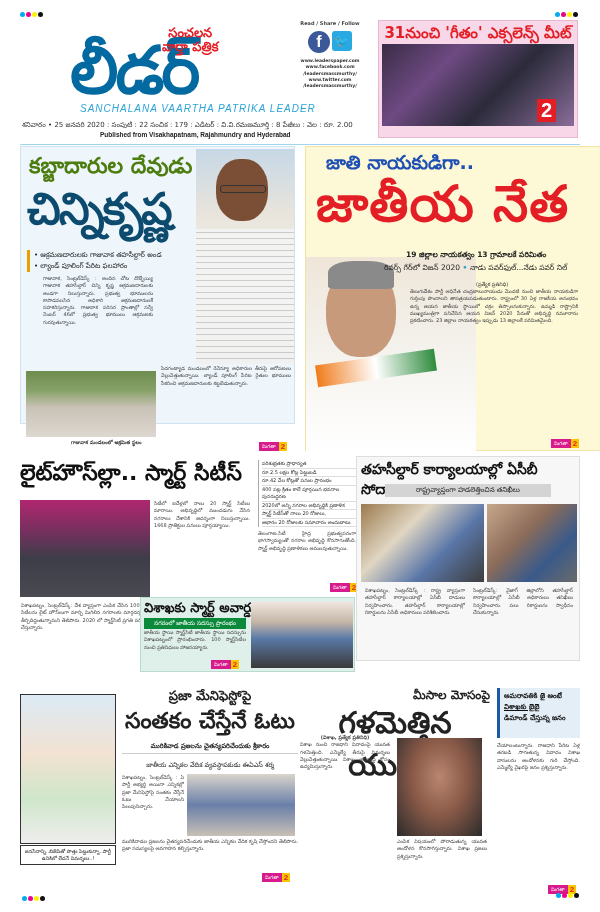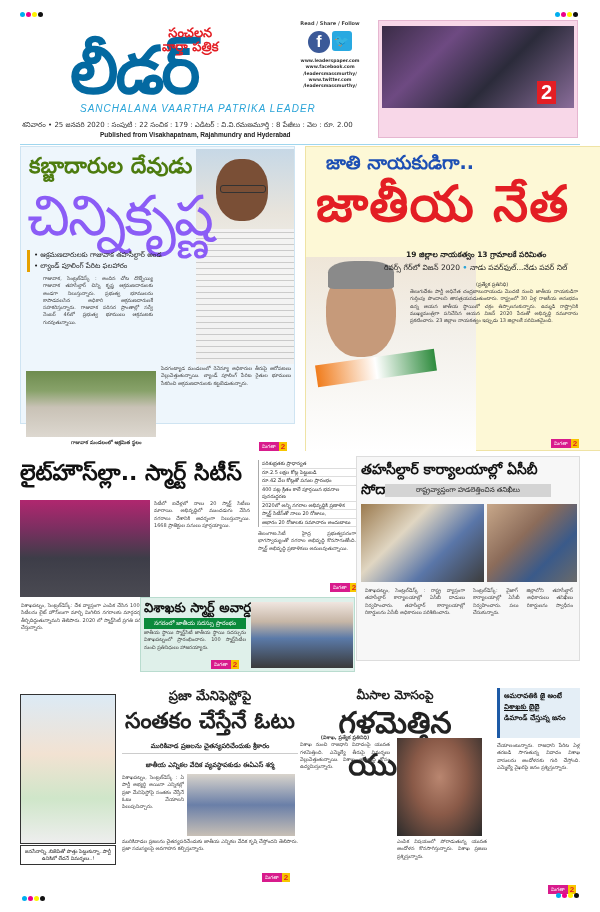--- a/index.html
+++ b/index.html
@@ -23,21 +23,21 @@
 .promo{left:378px;top:20px;width:200px;height:118px;background:#f8d7e8;border:1px solid #e6b6d0;padding:3px}
 .promo h2{font-size:15px;color:#e31e24;font-weight:bold;text-align:center;line-height:1.2}
 .promo .photo{margin-top:2px;height:82px;background:linear-gradient(135deg,#3a2c46 0%,#6e4a82 30%,#2b2b3a 60%,#8a6d9a 100%);position:relative}
 .pg2{position:absolute;display:flex;align-items:center}
 .pg2 .num{background:#e31e24;color:#fff;font-weight:bold;font-family:"Liberation Sans",sans-serif}
 .pg2 .tag{background:#d81b8c;color:#fff;font-size:5px;padding:1px 3px}
 .pg2 .n2{background:#f7c600;color:#e31e24;font-weight:bold;font-size:8px;padding:0 2px;font-family:"Liberation Sans",sans-serif}
 
 .lead1{left:20px;top:146px;width:275px;height:278px;background:#eef6fc;border:1px solid #cfe4f2}
 .lead1 .kicker{position:absolute;left:8px;top:6px;font-size:22px;font-weight:bold;color:#4d7c0f}
-.lead1 .head{position:absolute;left:6px;top:36px;font-size:56px;font-weight:normal;color:#8b5cf6;letter-spacing:-2px}
+.lead1 .head{position:absolute;left:6px;top:36px;font-size:44px;font-weight:bold;color:#0c4a6e;letter-spacing:-2px}
 .lead1 .person{position:absolute;left:175px;top:2px;width:98px;height:215px;background:linear-gradient(180deg,#c7d8e6 0%,#e8e4dc 30%,#f5f5f0 60%,#dcdcd8 100%)}
 .person .face{position:absolute;left:20px;top:10px;width:52px;height:62px;border-radius:45%;background:#7a4f36}
 .person .glasses{position:absolute;left:24px;top:36px;width:46px;height:8px;border:1px solid #333;border-radius:3px}
 .person .shirt{position:absolute;left:0;top:80px;width:98px;height:135px;background:repeating-linear-gradient(0deg,#f4f4f4 0 5px,#c8c8c8 5px 6px),#fff;opacity:.9}
 .bullets{position:absolute;left:6px;top:103px;border-left:3px solid #e6a100;padding-left:4px}
 .bullets div{font-size:7px;color:#222;line-height:1.6}
 .txt{font-size:5px;line-height:1.45;color:#444;text-align:justify}
 .lead1 .body1{position:absolute;left:22px;top:128px;width:110px}
 .lead1 .photo2{position:absolute;left:5px;top:224px;width:130px;height:66px;background:linear-gradient(180deg,#6e8c4e 0%,#88a26a 30%,#c9c2b6 55%,#ddd8d0 100%)}
 .lead1 .cap{position:absolute;left:50px;top:292px;font-size:5px;font-weight:bold;color:#333}
@@ -78,26 +78,26 @@
 .acb .c2{position:absolute;left:116px;top:130px;width:100px}
 
 .cartoon{left:20px;top:690px;width:96px;height:212px}
 .cartoon h3{font-size:20px;color:#e31e24;font-style:italic;font-weight:bold;font-family:"DejaVu Serif",serif;text-align:center}
 .cartoon .art{margin-top:4px;height:150px;border:1px solid #333;background:linear-gradient(180deg,#dceaf5 0%,#f2e2d2 40%,#cfe6c9 70%,#eee 100%);position:relative}
 .cartoon .cap{margin-top:1px;border:1px solid #333;font-size:5px;text-align:center;padding:2px;line-height:1.4}
 .praja{left:122px;top:688px;width:176px}
 .praja .k{font-size:13px;font-weight:bold;text-align:center}
 .praja .h{font-size:22px;font-weight:bold;text-align:center;margin-top:2px}
 .praja .s1{font-size:6.5px;font-weight:bold;text-align:center;margin-top:3px;border-bottom:1px solid #ccc;padding-bottom:2px}
-.praja .s2{font-size:6.5px;font-weight:bold;text-align:center;margin-top:7px}
+.praja .s2{font-size:6.5px;font-weight:normal;text-align:center;margin-top:7px}
 .praja .photo{position:absolute;left:65px;top:86px;width:108px;height:62px;background:linear-gradient(180deg,#d9d4cc 0%,#6a7fa8 50%,#c8c0b6 100%)}
 .praja .t1{position:absolute;left:0;top:86px;width:62px}
 .praja .t2{position:absolute;left:0;top:150px;width:176px}
 .yuvata{left:300px;top:688px;width:190px}
-.yuvata .k{font-size:12px;font-weight:bold;text-align:center}
+.yuvata .k{font-size:12px;font-weight:bold;text-align:right}
 .yuvata .h{font-size:30px;font-weight:bold;text-align:center}
 .yuvata .c1{position:absolute;left:0;top:46px;width:90px}
 .yuvata .photo{position:absolute;left:97px;top:50px;width:85px;height:98px;background:radial-gradient(ellipse at 50% 40%,#b98670 0%,#8a5a48 45%,#2b2b2b 100%)}
 .yuvata .c2{position:absolute;left:97px;top:150px;width:90px}
 .amara{left:497px;top:688px;width:83px;height:50px;background:#e4eef6;border-left:3px solid #1d5aa6;padding:3px 4px}
 .amara div{font-size:7px;font-weight:bold;line-height:1.6;color:#111}
 .amara .u{text-decoration:underline}
 .body-am{left:497px;top:742px;width:83px}
 </style>
 </head>
@@ -135,20 +135,21 @@
   <div class="links">
     <div>www.leaderspaper.com</div>
     <div>www.facebook.com</div>
     <div>/leadersmassmurthy/</div>
     <div>www.twitter.com</div>
     <div>/leadersmassmurthy/</div>
   </div>
 </div>
 
 <div class="abs promo">
+  <h2>31నుంచి 'గీతం' ఎక్సలెన్స్ మీట్</h2>
   <div class="photo">
     <div class="pg2" style="right:18px;bottom:4px">
       <span class="num" style="font-size:20px;padding:0 4px">2</span>
     </div>
   </div>
 </div>
 
 <div class="abs lead1">
   <div class="person">
     <div class="shirt"></div>

